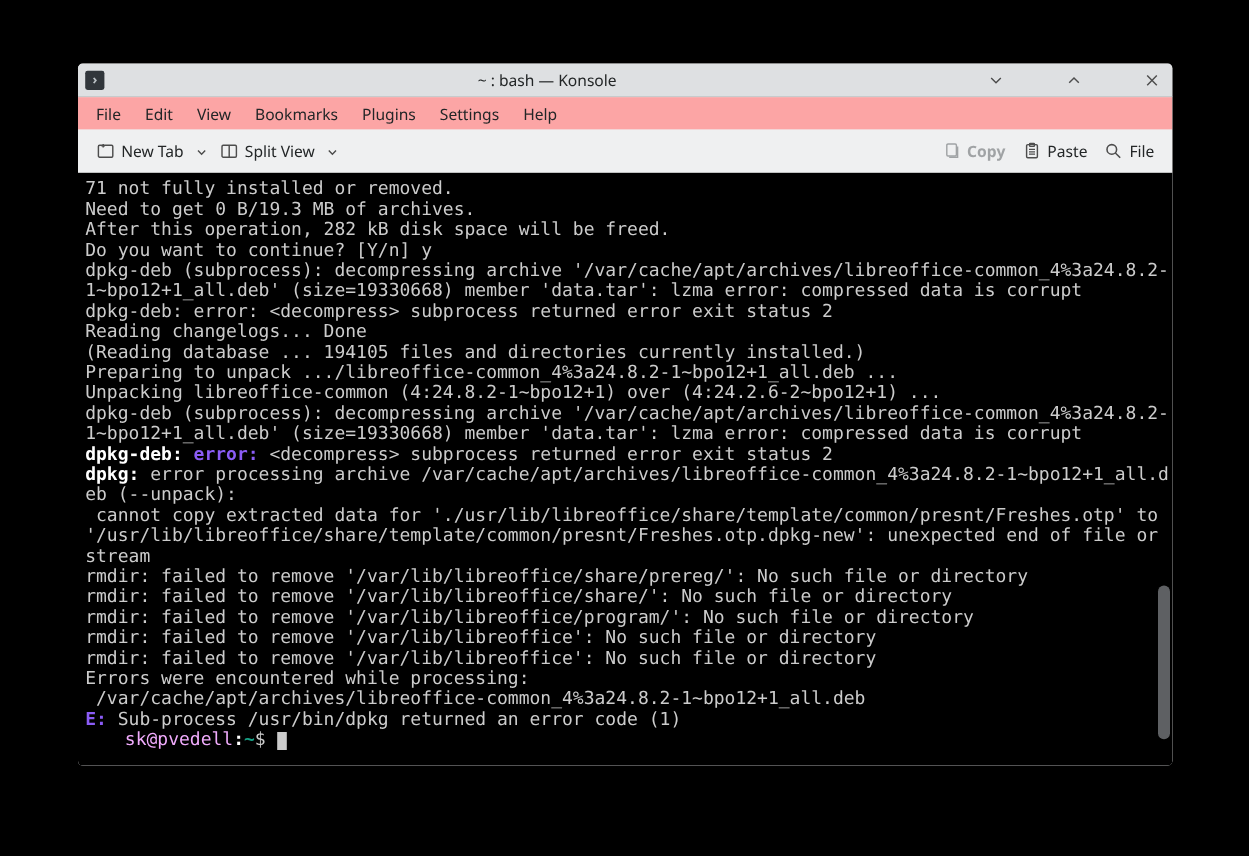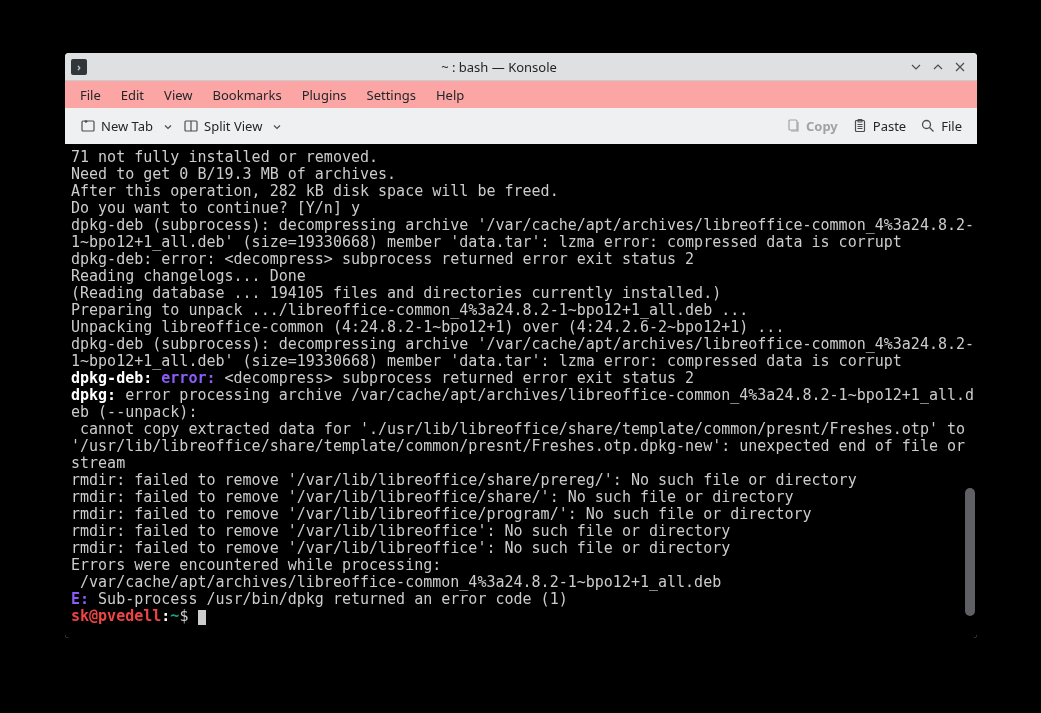--- a/index.html
+++ b/index.html
@@ -24,20 +24,21 @@
     box-shadow: 0 4px 16px rgba(0,0,0,0.5);
     overflow: hidden;
   }
   .titlebar {
     height: 28px;
     background: #dee0e2;
     display: flex;
     align-items: center;
     padding: 0 6px;
     border-bottom: 1px solid #c8cacb;
+    gap: 43px;
   }
   .title-icon {
     width: 16px;
     height: 16px;
     background: #31363b;
     border-radius: 2px;
     margin-right: 6px;
     display: flex;
     align-items: center;
     justify-content: center;
@@ -138,21 +139,21 @@
   }
   .scrollbar-thumb {
     position: absolute;
     right: 0;
     width: 10px;
     background: #5e6063;
     border-radius: 5px;
   }
   .bold-white { color: #ffffff; font-weight: bold; }
   .bold-red { color: #8b5cf6; font-weight: bold; }
-  .green-bold { color: #ef4444; font-weight: bold; }
+  .green-bold { color: #f0abfc; font-weight: normal; margin-left: 33px; }
   .cyan-bold { color: #16a085; font-weight: bold; }
   .cursor {
     display: inline-block;
     width: 8px;
     height: 15px;
     background: #cccccc;
     vertical-align: text-bottom;
     margin-left: 1px;
   }
 </style>

